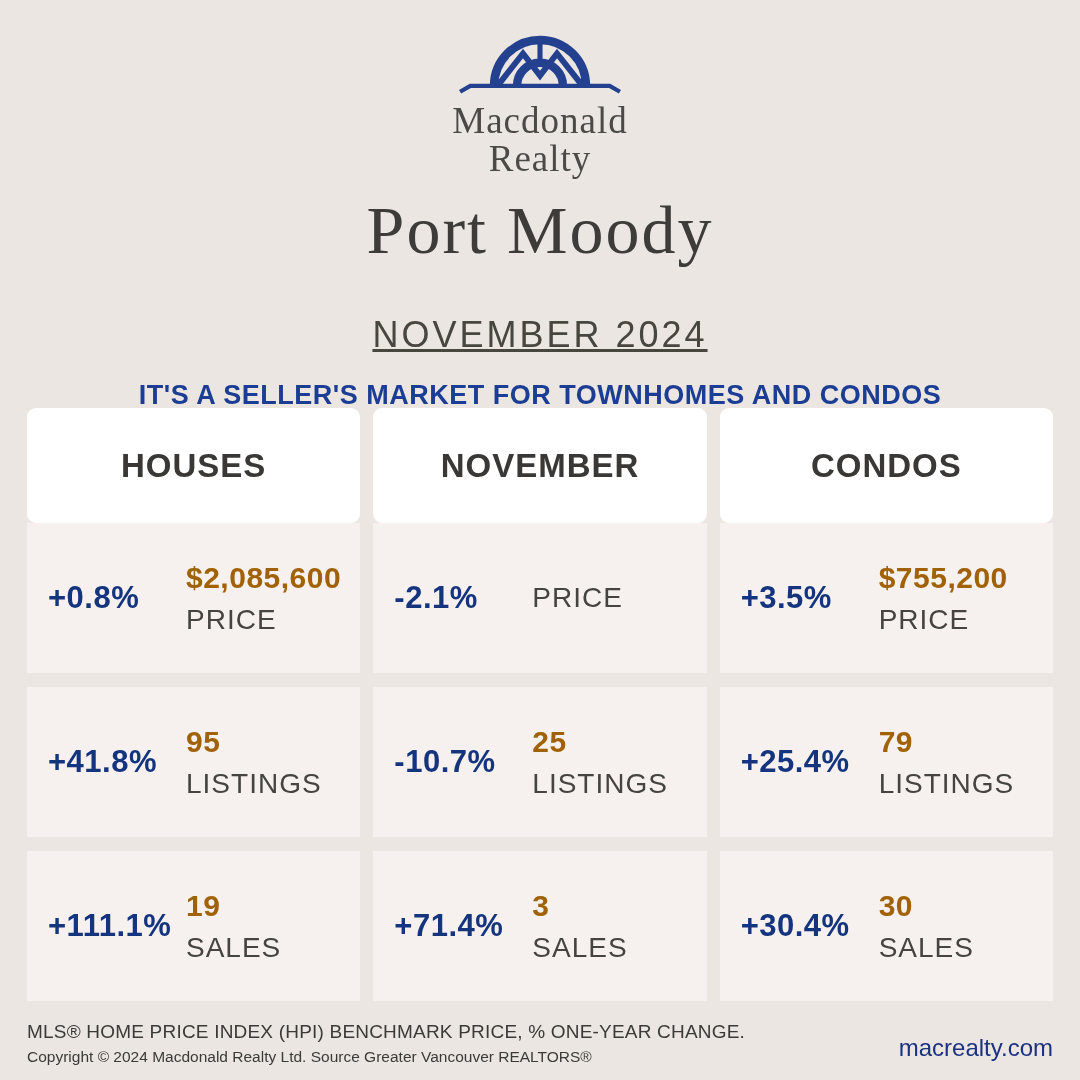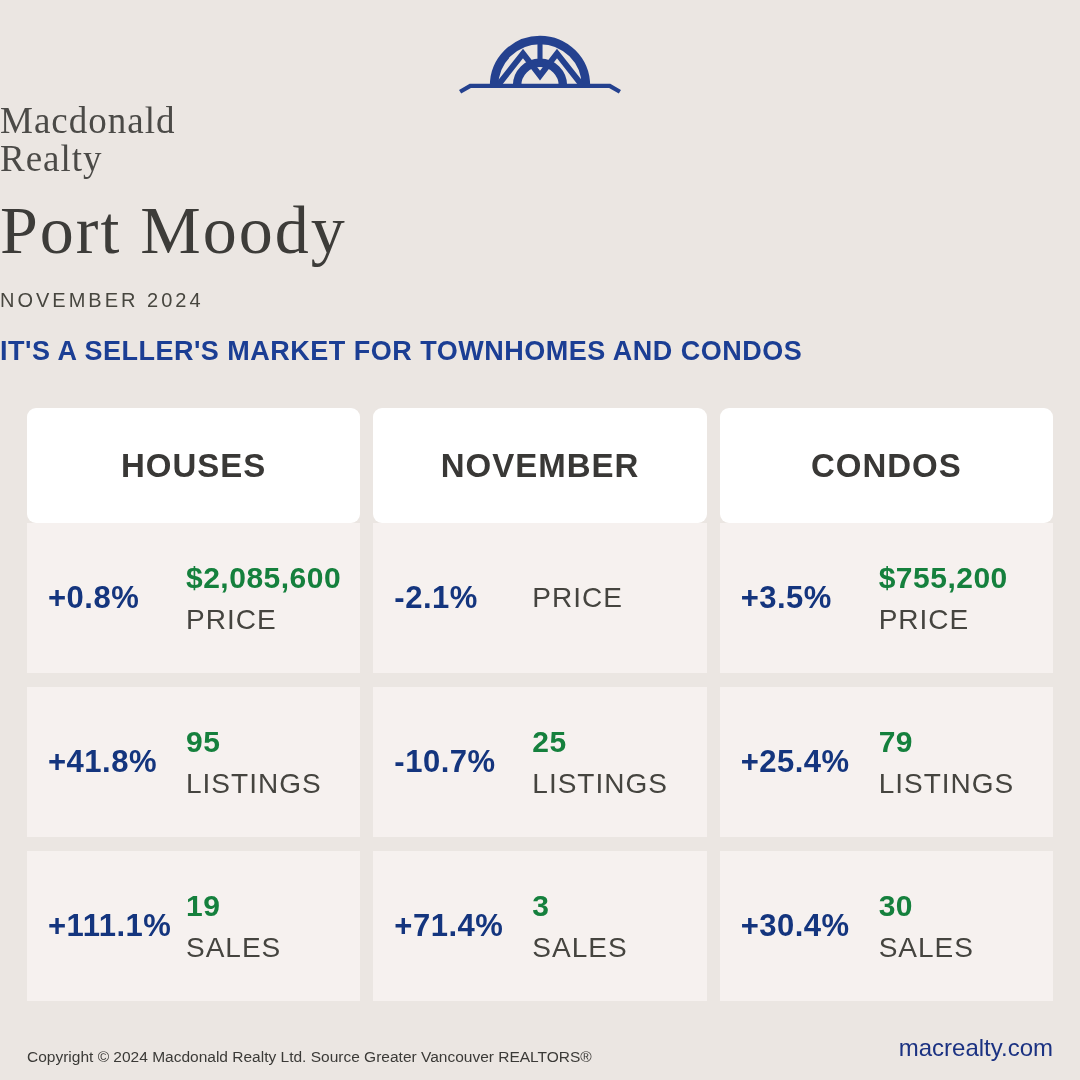--- a/index.html
+++ b/index.html
@@ -3,41 +3,42 @@
 <meta charset="utf-8">
 <style>
   * { margin: 0; padding: 0; box-sizing: border-box; }
   html, body { width: 1080px; height: 1080px; }
   body {
     background: #ebe6e2;
     font-family: "Liberation Sans", sans-serif;
     position: relative;
     overflow: hidden;
   }
-  .top { padding-top: 26px; }
+  .top { text-align: center; padding-top: 26px; }
   .logo-wrap { display: flex; justify-content: center; }
   .brand-name {
     font-family: "Liberation Serif", serif;
     font-size: 37px;
     color: #4b4a47;
     line-height: 1.02;
     letter-spacing: 1px;
   }
   .page-title {
     font-family: "Liberation Serif", serif;
     font-size: 68px;
     color: #3d3c39;
     letter-spacing: 2px;
     margin-top: 14px;
   }
   .subtitle {
-    font-size: 20px;
+    font-size: 36px;
     color: #47463f;
     letter-spacing: 3px;
-    margin-top: 19px;
+    margin-top: 44px;
+    text-decoration: underline;
   }
   .headline {
     font-size: 27px;
     font-weight: 700;
     color: #1b3e94;
     letter-spacing: 0.5px;
     margin-top: 24px;
   }
   .grid {
     position: absolute;
@@ -78,21 +79,21 @@
   }
   .vals {
     position: absolute;
     left: 159px;
     top: 50%;
     transform: translateY(-50%);
   }
   .value {
     font-size: 30px;
     font-weight: 700;
-    color: #15803d;
+    color: #a16207;
     margin-bottom: 9px;
     letter-spacing: 0.5px;
   }
   .metric {
     font-size: 28px;
     color: #45443f;
     letter-spacing: 1px;
   }
   .footer {
     position: absolute;
@@ -206,16 +207,17 @@
         <div class="value">30</div>
         <div class="metric">SALES</div>
       </div>
     </div>
   </div>
 
 </div>
 
 <div class="footer">
   <div>
+    <div class="foot-line1">MLS® HOME PRICE INDEX (HPI) BENCHMARK PRICE, % ONE-YEAR CHANGE.</div>
     <div class="foot-line2">Copyright © 2024 Macdonald Realty Ltd. Source Greater Vancouver REALTORS®</div>
   </div>
   <a class="website" href="#">macrealty.com</a>
 </div>
 
 </body></html>

